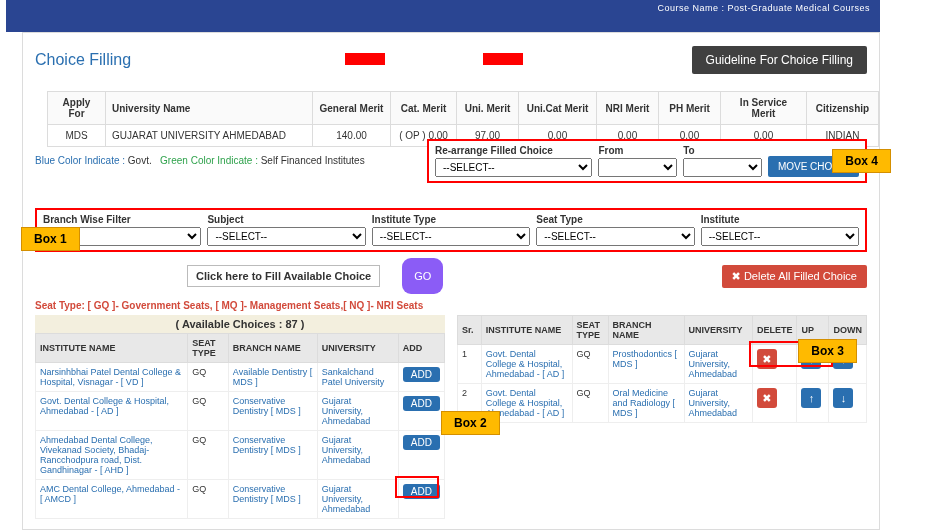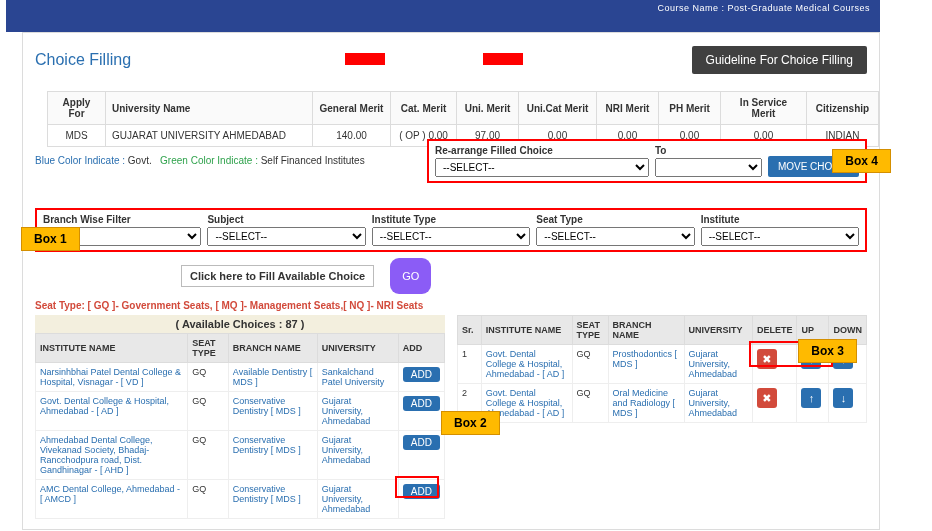--- a/index.html
+++ b/index.html
@@ -63,21 +63,21 @@
   .rearr-row select, .rearr-row input { width:100%; font-size:10px; padding:2px 3px;}
   .rearr-col { flex:1; }
   .rearr-btncol{ flex:none;}
   .btn-move { background:#2a6fb0;color:#fff;border:none;padding:5px 10px;font-size:10px;border-radius:2px;cursor:pointer;}
   
   .filters-row { margin-top:42px; border:2px solid #ff0000; padding:4px 6px; display:flex; gap:6px;}
   .filters-row .fcol { flex:1; }
   .filters-row label { display:block; font-weight:bold; font-size:10px; margin-bottom:2px;}
   .filters-row select { width:100%; font-size:10px; padding:2px 3px;}
   
-  .fill-row { display:flex; align-items:center; margin-top:6px; gap:16px;}
+  .fill-row { display:flex; align-items:center; margin-top:6px; gap:22px;}
   .fill-label{ font-weight:bold; font-size:11px; border:1px solid #bbb; padding:4px 8px;}
   
   .seat-legend{ color:#d24a3b; font-size:10px; font-weight:bold; margin-top:6px;}
   
   .twocol { display:flex; gap:12px; margin-top:4px;}
   .colbox { flex:1; }
   .avail-head, .filled-head { text-align:center; font-size:11px; background:#f3efde; padding:3px 0; font-weight:bold;}
   .grid { width:100%; border-collapse:collapse; font-size:9px; }
   .grid th { background:#e8e8e8; text-align:left; padding:4px; font-weight:bold; border:1px solid #dcdcdc;}
   .grid td { padding:4px; border:1px solid #eee; vertical-align:top; color:#2a6fb0;}
@@ -154,20 +154,24 @@
       <span class="green">Green Color Indicate :</span>
       <span>Self Financed Institutes</span>
     </div>
 
     <div class="rearr-row">
       <div class="rearr-col" style="flex:1.4">
         <label>Re-arrange Filled Choice</label>
         <select><option>--SELECT--</option></select>
       </div>
       <div class="rearr-col" style="flex:.7">
+        <label>From</label>
+        <select><option></option></select>
+      </div>
+      <div class="rearr-col" style="flex:.7">
         <label>To</label>
         <select><option></option></select>
       </div>
       <div class="rearr-btncol">
         <button class="btn-move">MOVE CHOICE</button>
       </div>
     </div>
 
     <div class="filters-row">
       <div class="fcol">
@@ -190,20 +194,21 @@
         <label>Institute</label>
         <select><option>--SELECT--</option></select>
       </div>
     </div>
 
     <div class="fill-row">
       <div style="flex:0 0 130px"></div>
       <span class="fill-label">Click here to Fill Available Choice</span>
       <button class="btn-blue">GO</button>
       <div style="flex:1"></div>
+      <button class="btn-red">✖ Delete All Filled Choice</button>
     </div>
 
     <div class="seat-legend">Seat Type: [ GQ ]- Government Seats, [ MQ ]- Management Seats,[ NQ ]- NRI Seats</div>
 
     <div class="twocol">
 
       <div class="colbox">
         <div class="avail-head">( Available Choices : 87 )</div>
         <table class="grid">
           <tbody>

